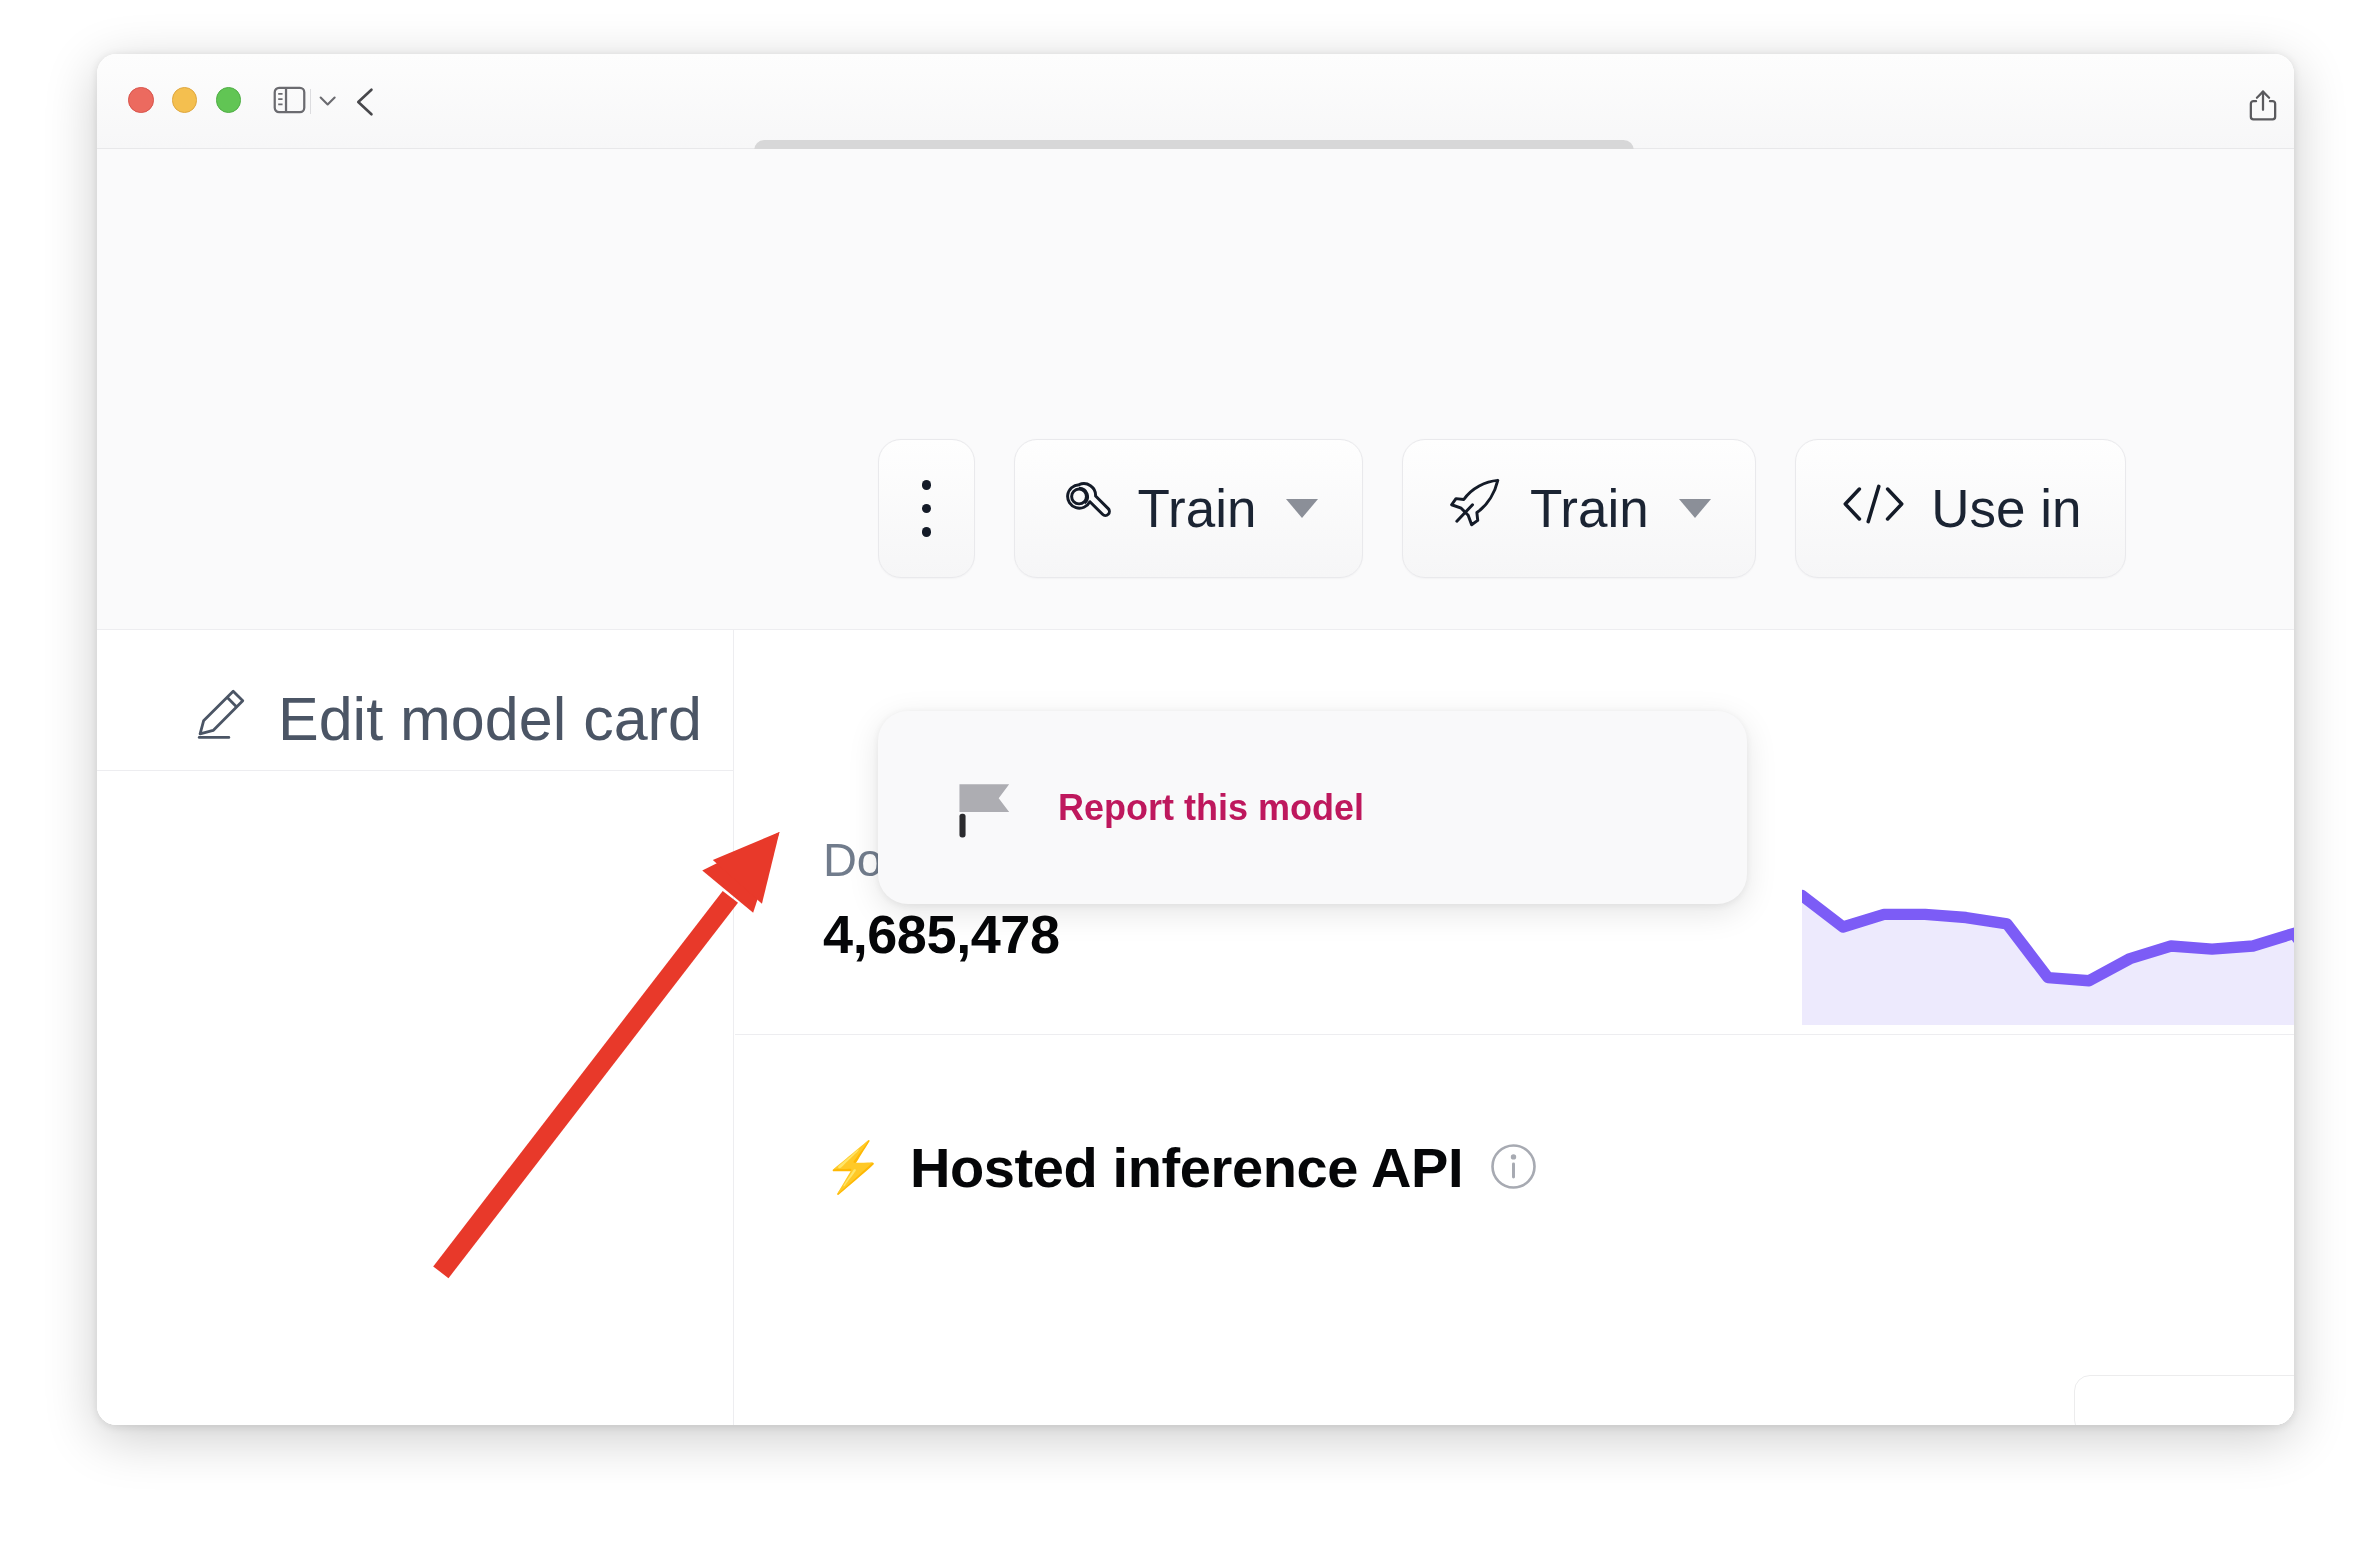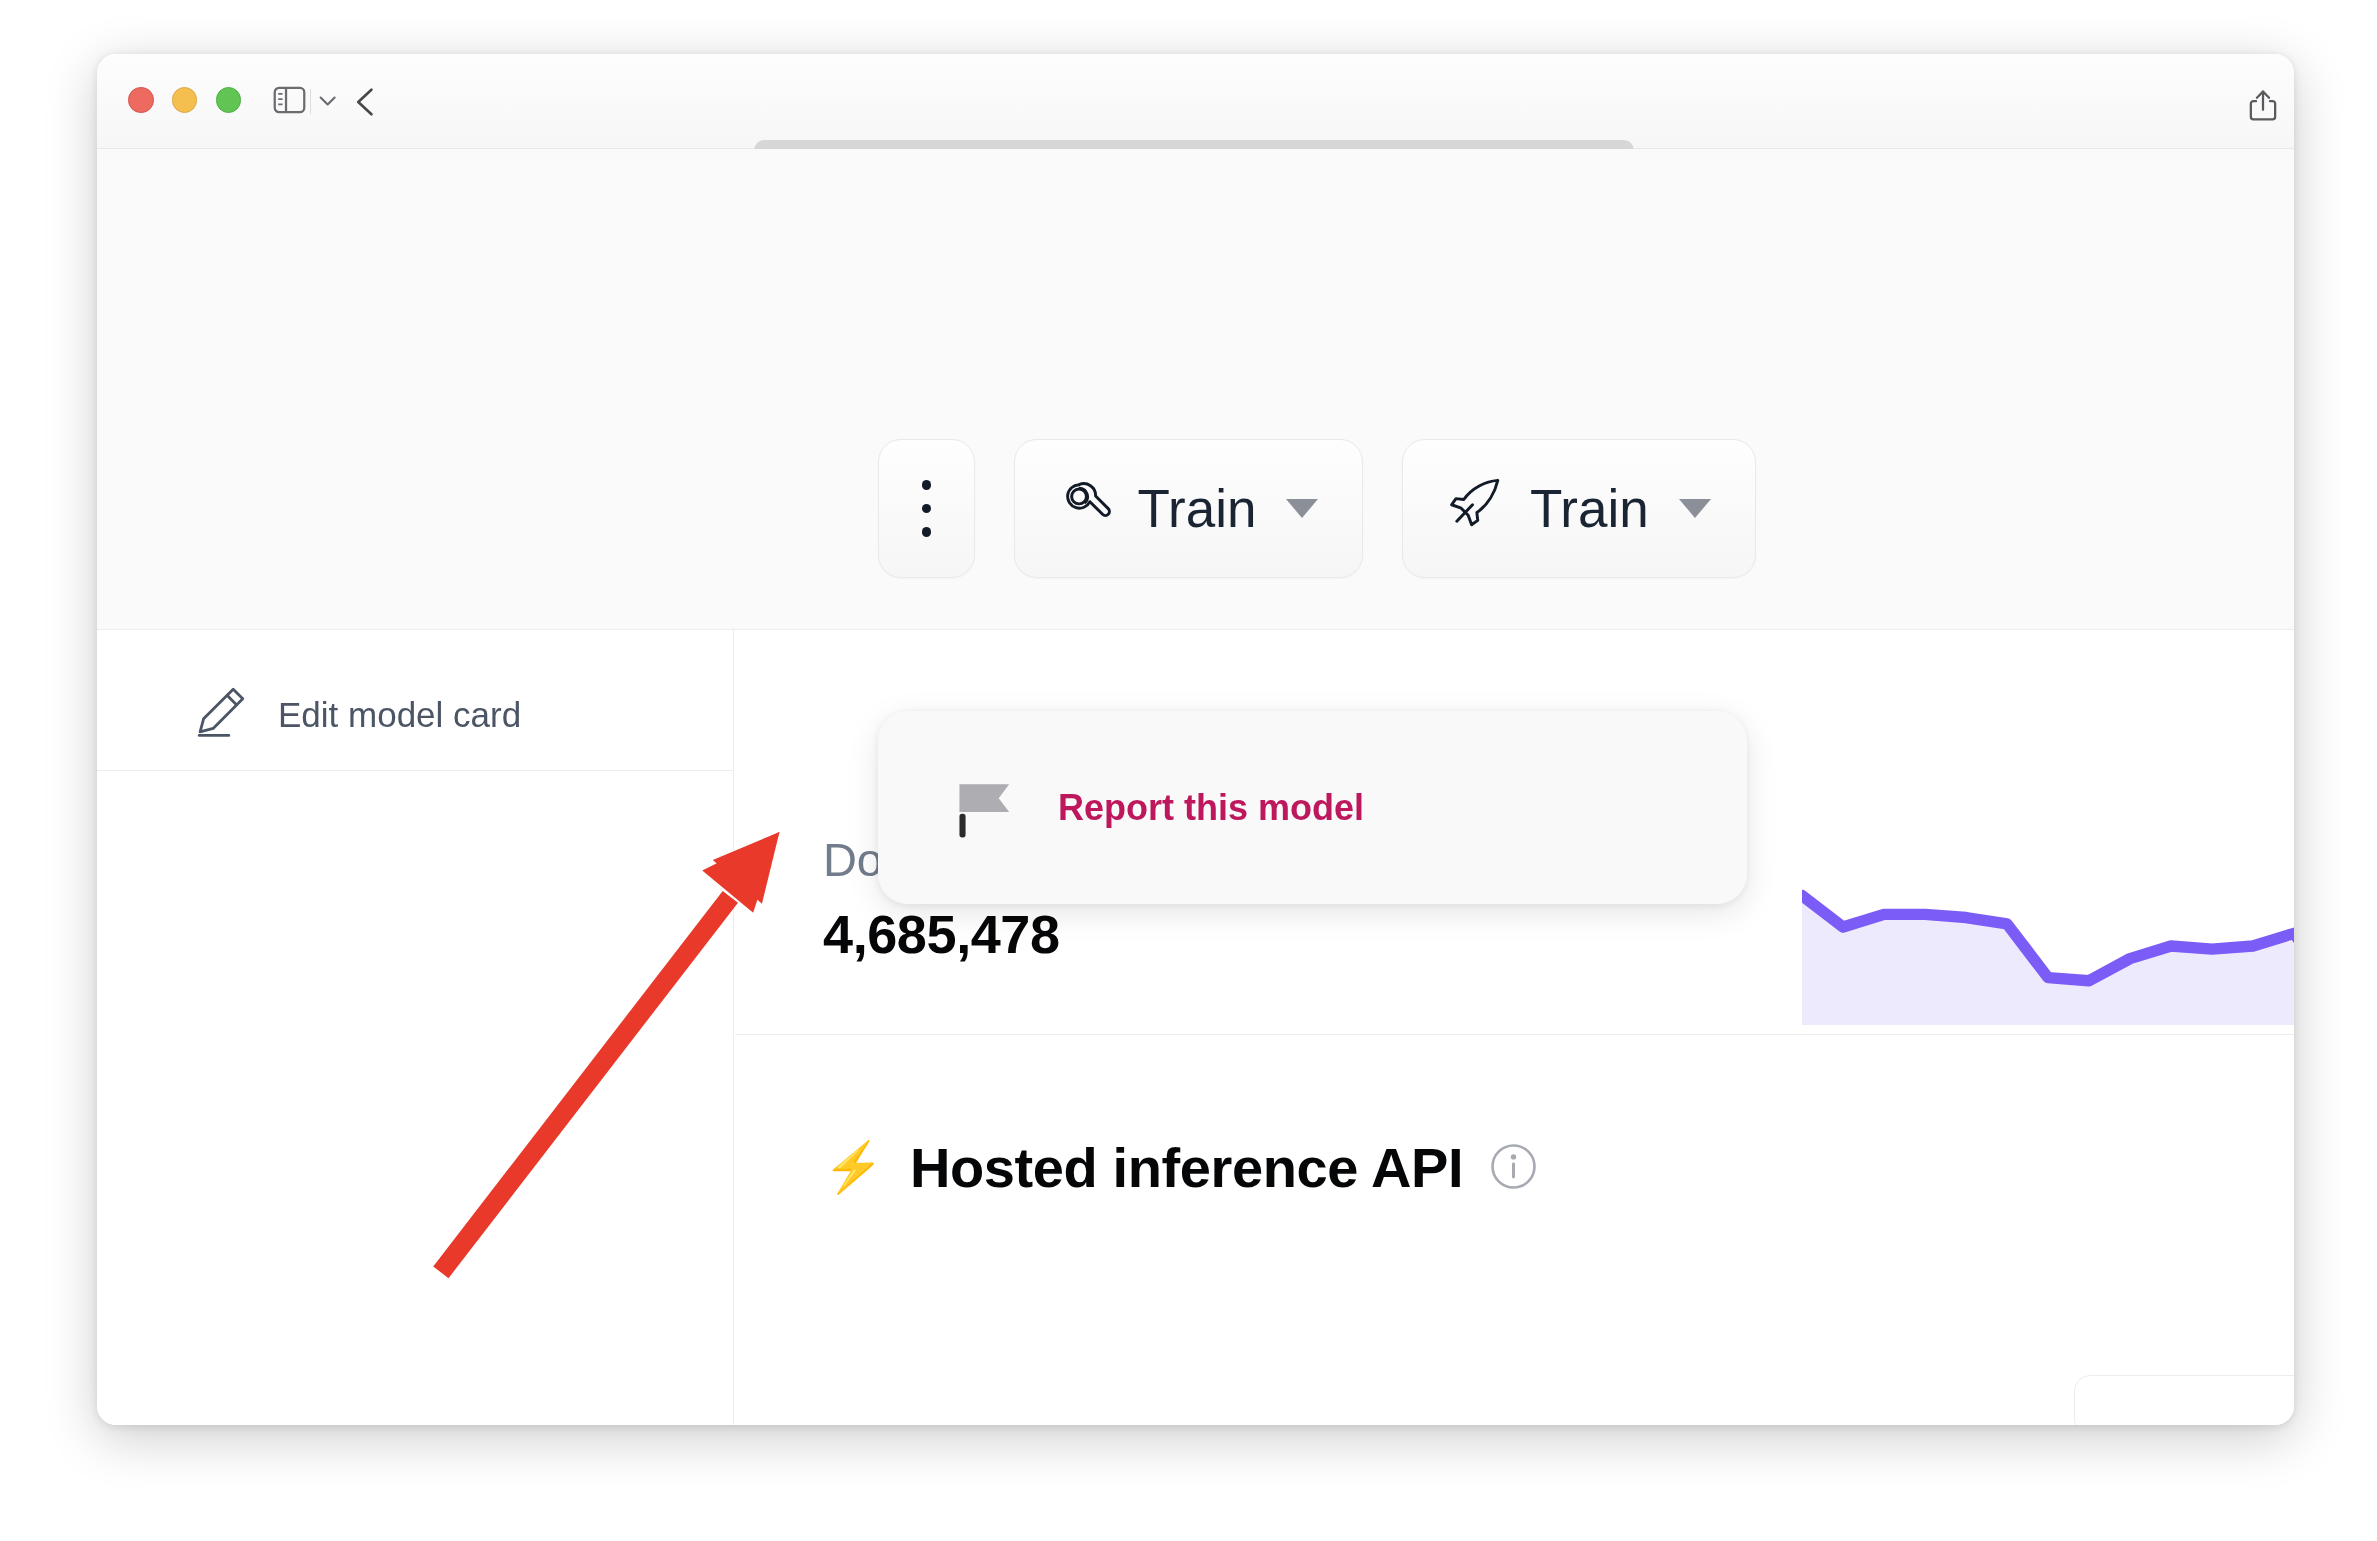--- a/index.html
+++ b/index.html
@@ -216,21 +216,21 @@
     border-right: 0.9px solid #ededf0;
   }
   #edit-model-card {
     position: absolute;
     left: 97px;
     top: 54px;
     display: flex;
     align-items: center;
     gap: 30px;
     color: #4b5565;
-    font-size: 35px;
+    font-size: 61px;
     white-space: nowrap;
   }
   #left-col-divider {
     position: absolute;
     left: 0;
     top: 140px;
     width: 100%;
     height: 0.9px;
     background: #ededf0;
   }
@@ -405,20 +405,30 @@
         <span>
           <svg width="58" height="54" viewBox="0 0 66 62">
             <path d="M58 5 C44 6 28 14 19 27 L10 26 L5 33 L16 37 L24 45 L28 56 L35 51 L34 42 C47 33 55 18 58 5 Z" fill="none" stroke="#141b28" stroke-width="3.4" stroke-linejoin="round" stroke-linecap="round"></path>
             <line x1="29" y1="33" x2="11" y2="52" stroke="#141b28" stroke-width="3.4" stroke-linecap="round"></line>
           </svg>
         </span>
         <span>Train</span>
         <span class="caret"></span>
       </div>
 
+      <div class="act-btn">
+        <span>
+          <svg width="67" height="46" viewBox="0 0 76 52">
+            <polyline points="22,9 6,26 22,43" fill="none" stroke="#141b28" stroke-width="4" stroke-linecap="round" stroke-linejoin="round"></polyline>
+            <polyline points="54,9 70,26 54,43" fill="none" stroke="#141b28" stroke-width="4" stroke-linecap="round" stroke-linejoin="round"></polyline>
+            <line x1="44" y1="6" x2="32" y2="46" stroke="#141b28" stroke-width="4" stroke-linecap="round"></line>
+          </svg>
+        </span>
+        <span>Use in</span>
+      </div>
     </div>
 
     <div id="left-col">
       <div id="edit-model-card">
         <span>
           <svg width="54" height="54" viewBox="0 0 62 62">
             <path d="M45 6 L56 17 L22 51 L7 55 L11 40 Z" fill="none" stroke="#4b5565" stroke-width="3.2" stroke-linejoin="round"></path>
             <line x1="38" y1="13" x2="49" y2="24" stroke="#4b5565" stroke-width="3.2"></line>
             <line x1="6" y1="59" x2="40" y2="59" stroke="#4b5565" stroke-width="3.2" stroke-linecap="round"></line>
           </svg>

